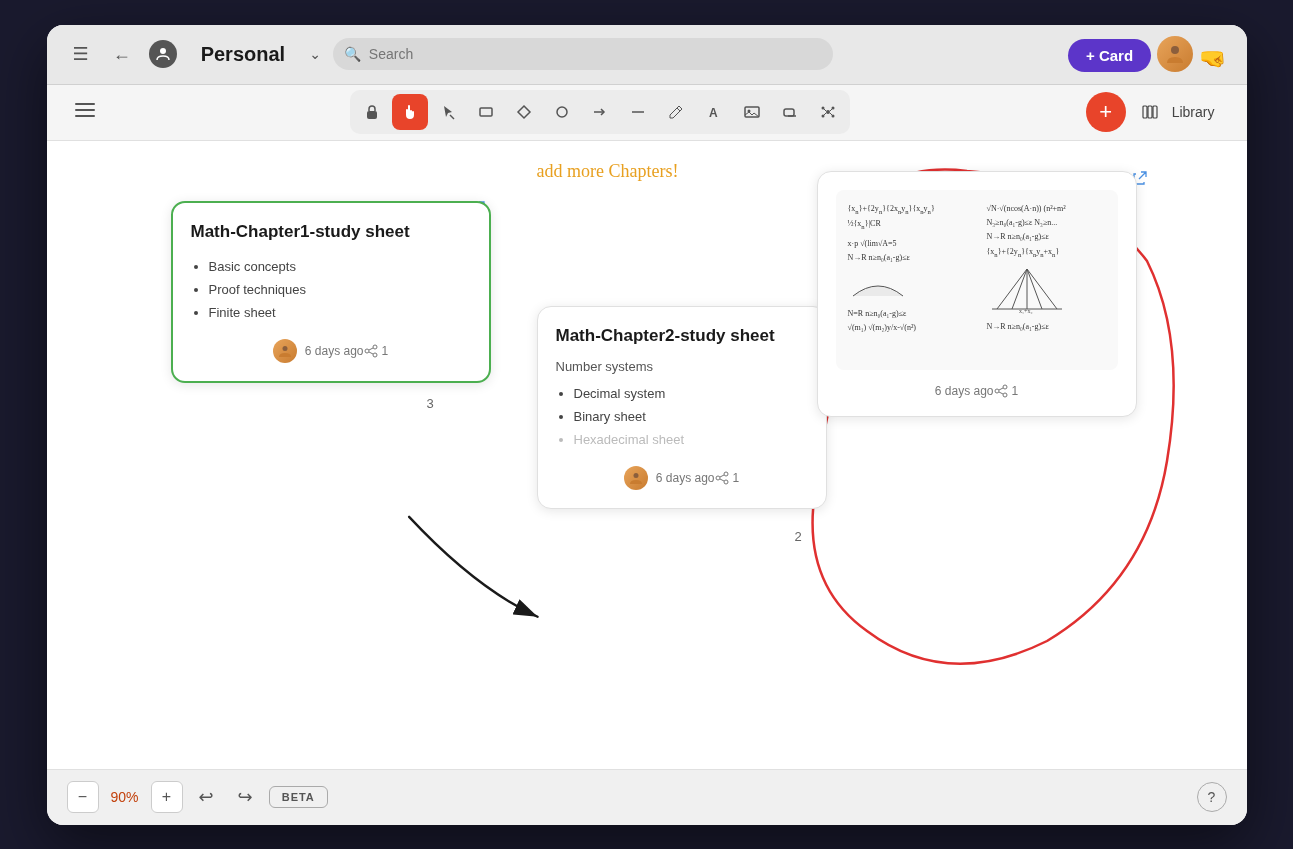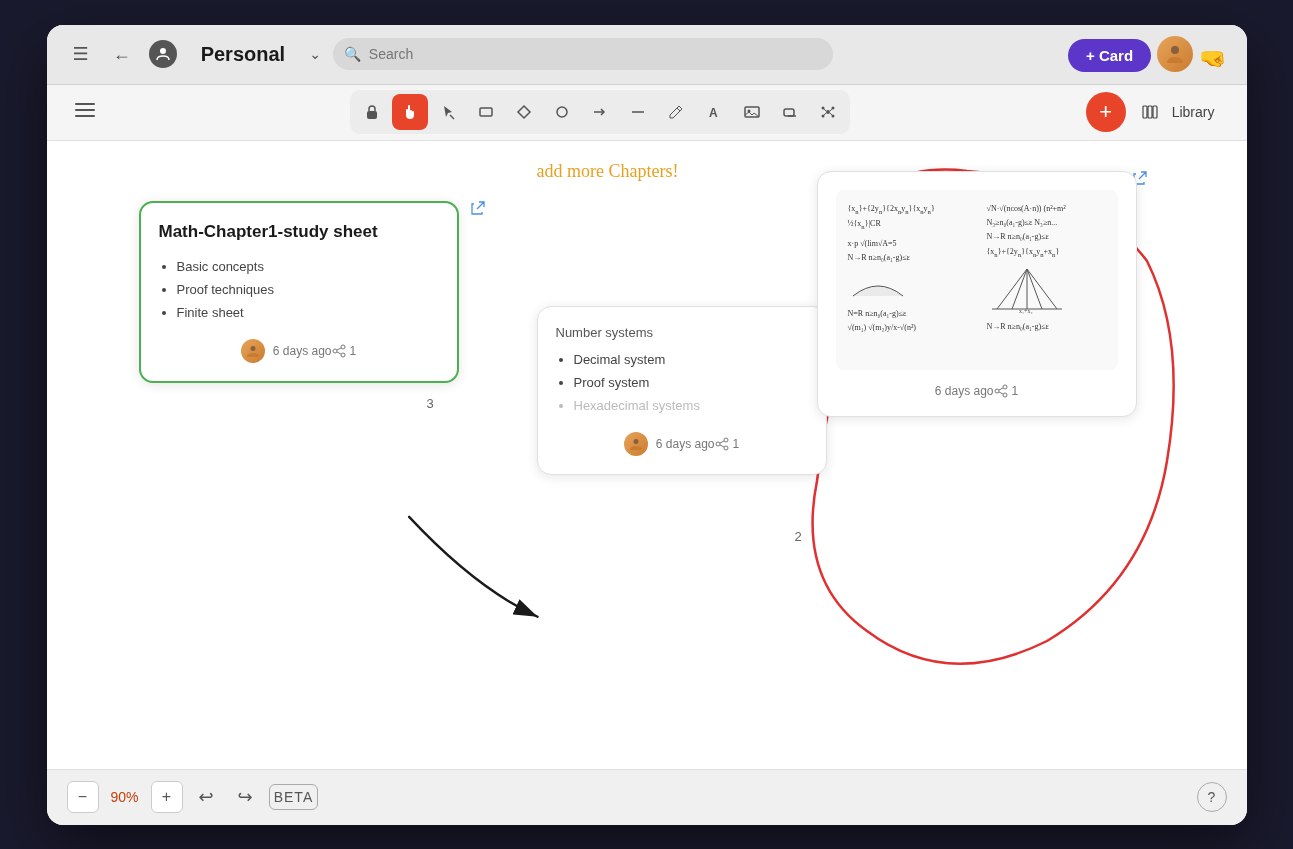--- a/index.html
+++ b/index.html
@@ -212,21 +212,21 @@
     
     .card {
       position: absolute;
       background: white;
       border-radius: 14px;
       padding: 18px;
       box-shadow: 0 2px 12px rgba(0,0,0,0.1);
       cursor: pointer;
     }
     .card-1 {
-      left: 92px;
+      left: 124px;
       top: 60px;
       width: 320px;
       border: 2.5px solid #4caf50;
     }
     .card-2 {
       left: 490px;
       top: 165px;
       width: 290px;
       border: 1px solid #e0e0e0;
     }
@@ -360,23 +360,23 @@
       border: none;
       cursor: pointer;
       color: #555;
       font-size: 18px;
       padding: 4px 8px;
     }
     .beta-badge {
       background: none;
       border: 1.5px solid #aaa;
       border-radius: 6px;
-      padding: 4px 4px;
-      font-size: 14px;
-      font-weight: 400;
+      padding: 4px 12px;
+      font-size: 11px;
+      font-weight: 700;
       color: #555;
       letter-spacing: 1px;
     }
     .help-btn {
       margin-left: auto;
       background: none;
       border: 1.5px solid #aaa;
       border-radius: 50%;
       width: 30px;
       height: 30px;
@@ -597,25 +597,26 @@
       <path d="M350 395 Q420 470 485 500" stroke="#1a1a1a" stroke-width="2.5" fill="none" marker-end="url(#arrowhead)" stroke-linecap="round"></path>
     </svg>
 
     <div style="position:absolute; left: 775px; top: 165px;">
       <svg width="14" height="14" viewBox="0 0 14 14" fill="#4a90e2">
         <path d="M8 1h5v5M6 8L13 1M3 3H1v10h10v-2" stroke="#4a90e2" stroke-width="1.3" fill="none"></path>
       </svg>
     </div>
 
     <div class="card card-2">
+      <div class="card-title">Math-Chapter2-study sheet</div>
       <div class="card-subtitle">Number systems</div>
       <ul class="card-list">
         <li>Decimal system</li>
-        <li>Proof system</li>
-        <li style="color:#bbb;">Hexadecimal systems</li>
+        <li>Binary sheet</li>
+        <li style="color:#bbb;">Hexadecimal sheet</li>
       </ul>
       <div class="card-footer">
         <div class="card-user">
           <div class="card-user-avatar">
             <svg width="14" height="14" viewBox="0 0 14 14" fill="none">
               <circle cx="7" cy="4.5" r="2.5" fill="#8B5E3C"></circle>
               <path d="M1 13 Q1 9 7 9 Q13 9 13 13" fill="#c97c30"></path>
             </svg>
           </div>
           <span>6 days ago</span>

